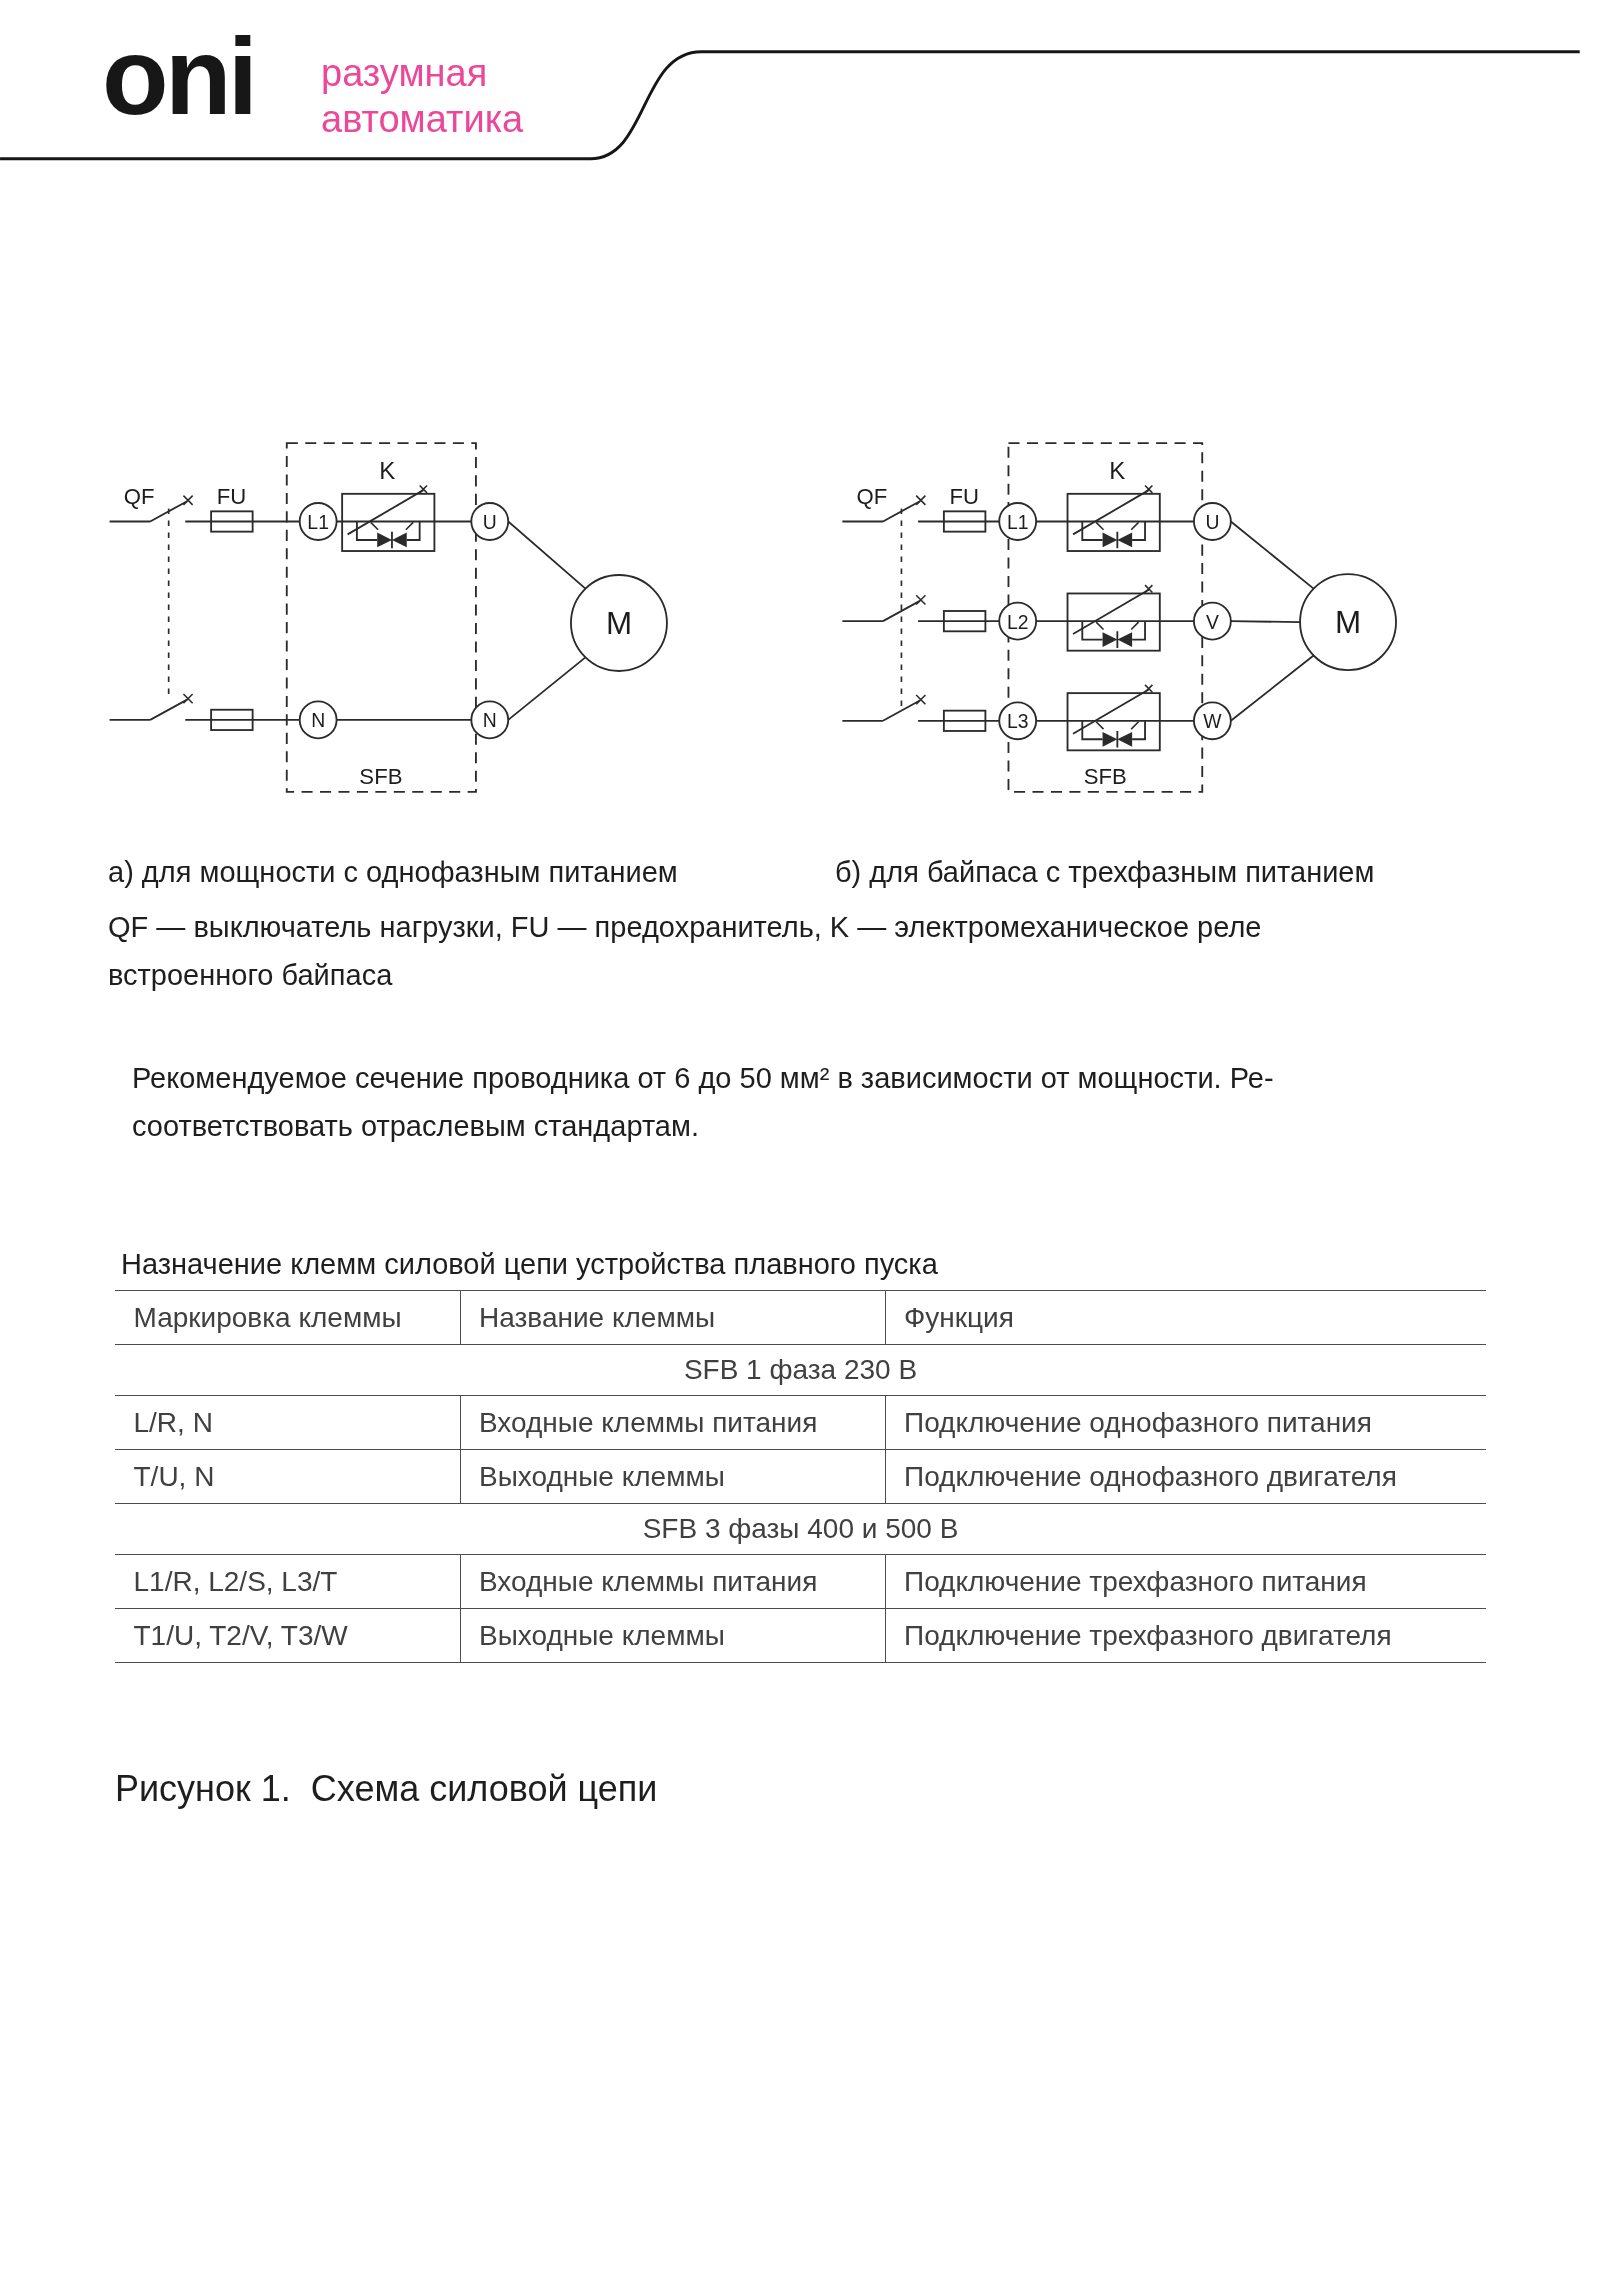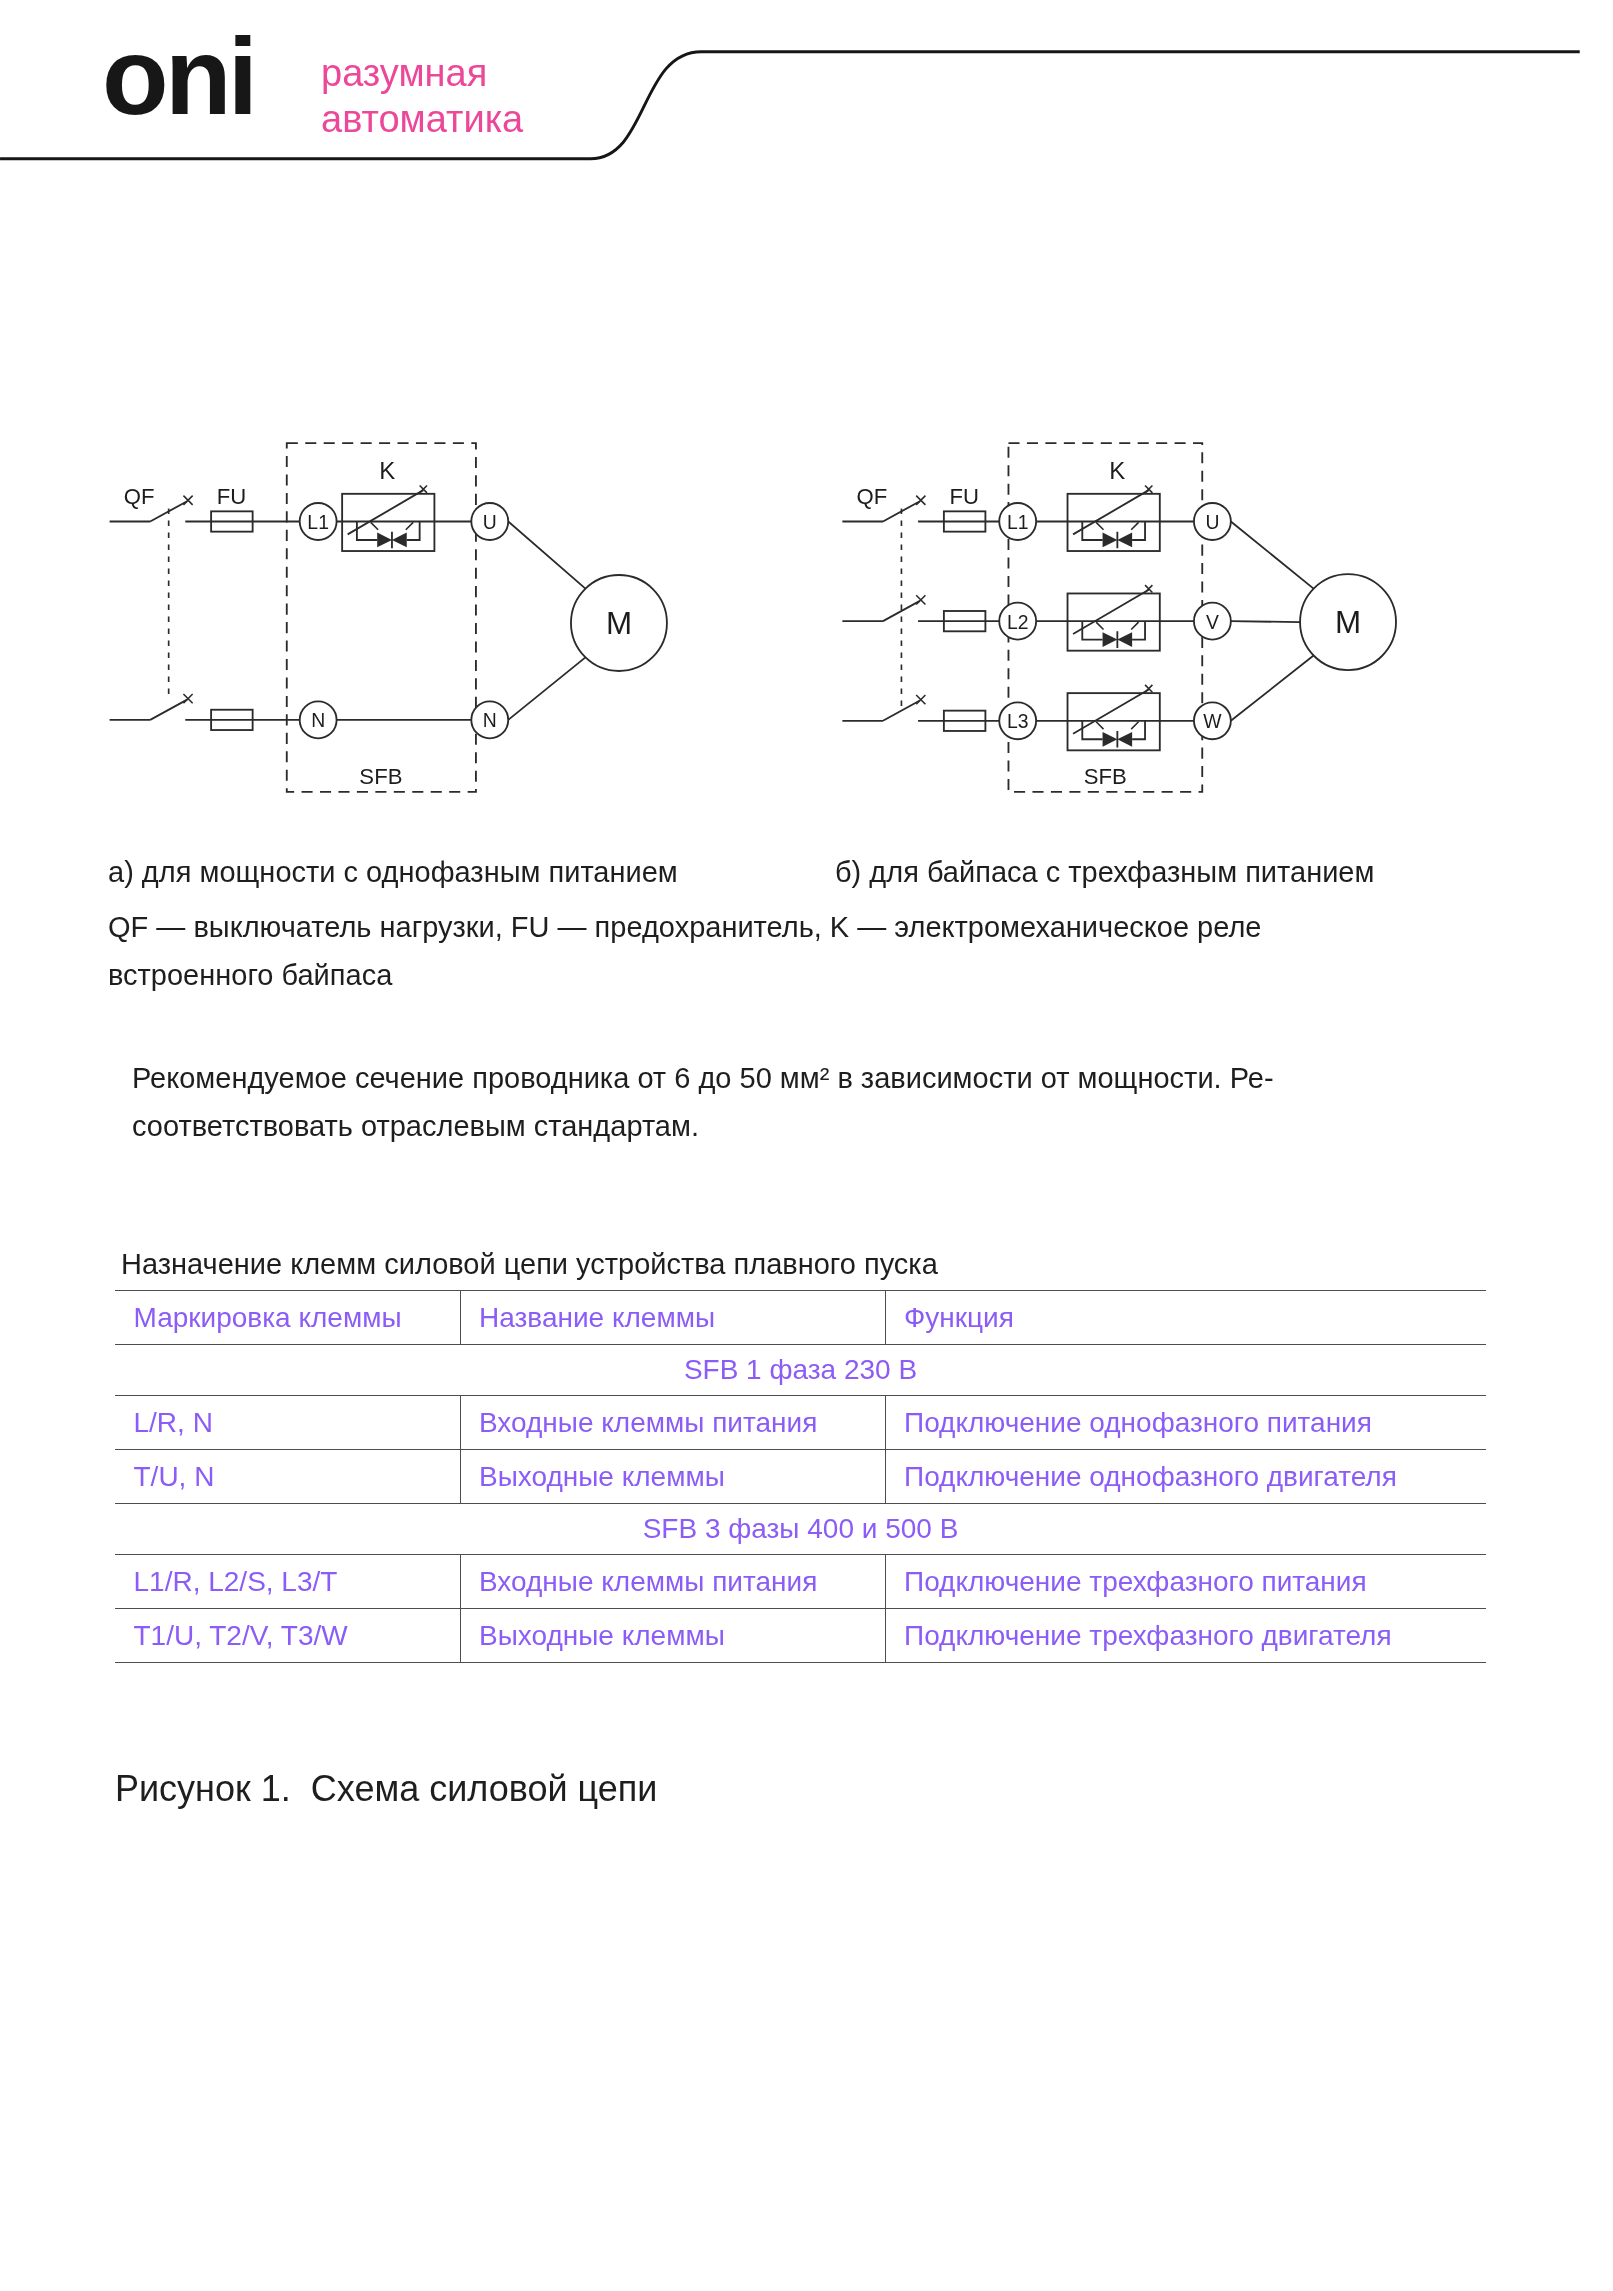--- a/index.html
+++ b/index.html
@@ -10,21 +10,21 @@
   .tagline{position:absolute;left:321px;top:50px;font-size:38px;line-height:46px;color:#ec4899;}
   .header-rule{position:absolute;left:0;top:0;}
   .dia{position:absolute;}
   .cap{position:absolute;font-size:29px;}
   .legend{position:absolute;left:108px;top:903px;font-size:29px;line-height:48px;}
   .para{position:absolute;left:108px;top:1054px;font-size:29px;line-height:48px;margin-left:24px;}
   .tbl-title{position:absolute;left:121px;top:1248px;font-size:29px;}
   table.term{position:absolute;left:115px;top:1290px;width:1371px;border-collapse:collapse;
              border-bottom:1.8px solid #4d4d4d;table-layout:fixed;}
   table.term th,table.term td{font-size:28px;font-weight:400;text-align:left;
-             padding:0 5.5px 0 18.5px;height:53px;border-top:1.8px solid #4d4d4d;color:#8b5cf6;
+             padding:0 5.5px 0 18.5px;height:53px;border-top:1.8px solid #4d4d4d;color:#404040;
              overflow:hidden;white-space:nowrap;}
   table.term th+th,table.term tr.data td+td{border-left:1.8px solid #4d4d4d;}
   table.term tr.section td{text-align:center;padding:0;height:50px;}
   .fig-cap{position:absolute;left:115px;top:1768px;font-size:36px;}
   .fig-text{margin-left:20px;}
   svg text{font-family:"Liberation Sans",sans-serif;fill:#1d1d1d;}
 </style>
 </head>
 <body>
 

